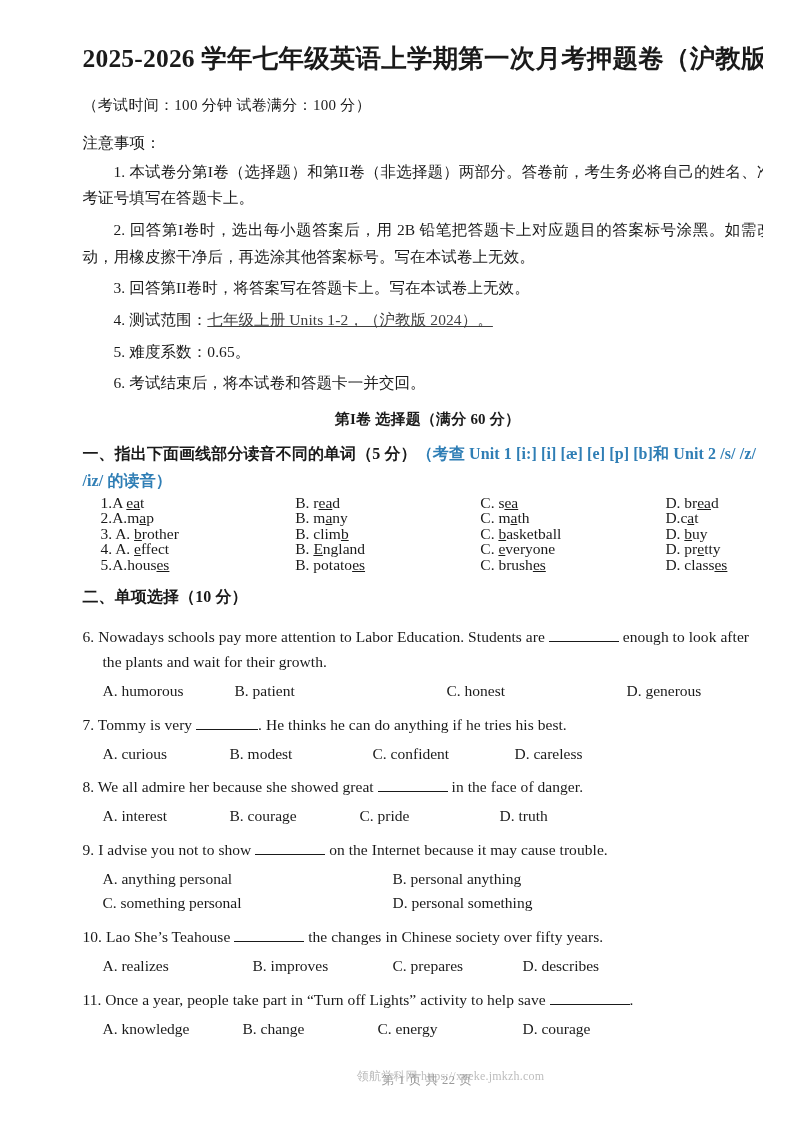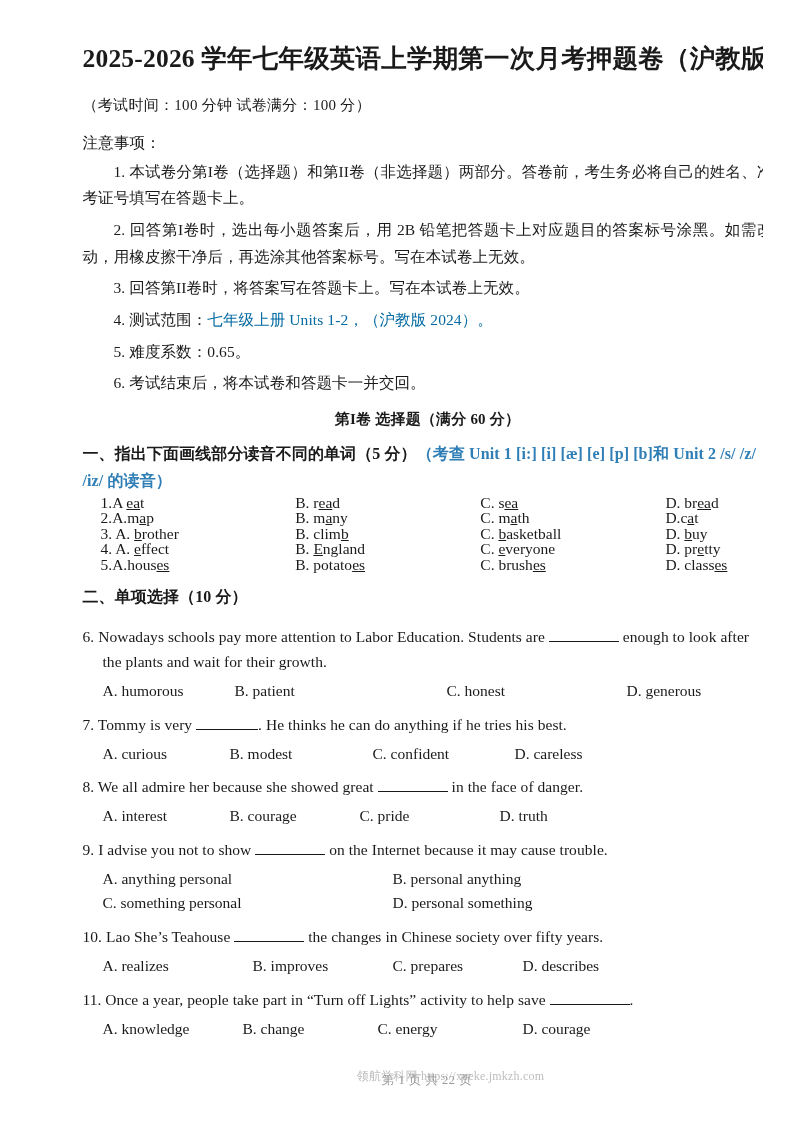--- a/index.html
+++ b/index.html
@@ -53,21 +53,21 @@
     letter-spacing: 0.2px;
   }
   .notice-item {
     font-size: 15.5px;
     line-height: 1.72;
     text-indent: 2em;
     margin-top: 5px;
     text-align: justify;
     letter-spacing: 0.1px;
   }
-  .red { color: #0369a1; }
+  .red { color: #404040; text-decoration: underline; }
   .blue { color: #2f7eb5; font-weight: bold; }
 
   
   .paper-part {
     text-align: center;
     font-size: 15px;
     font-weight: bold;
     margin-top: 13px;
     letter-spacing: 0.2px;
   }

